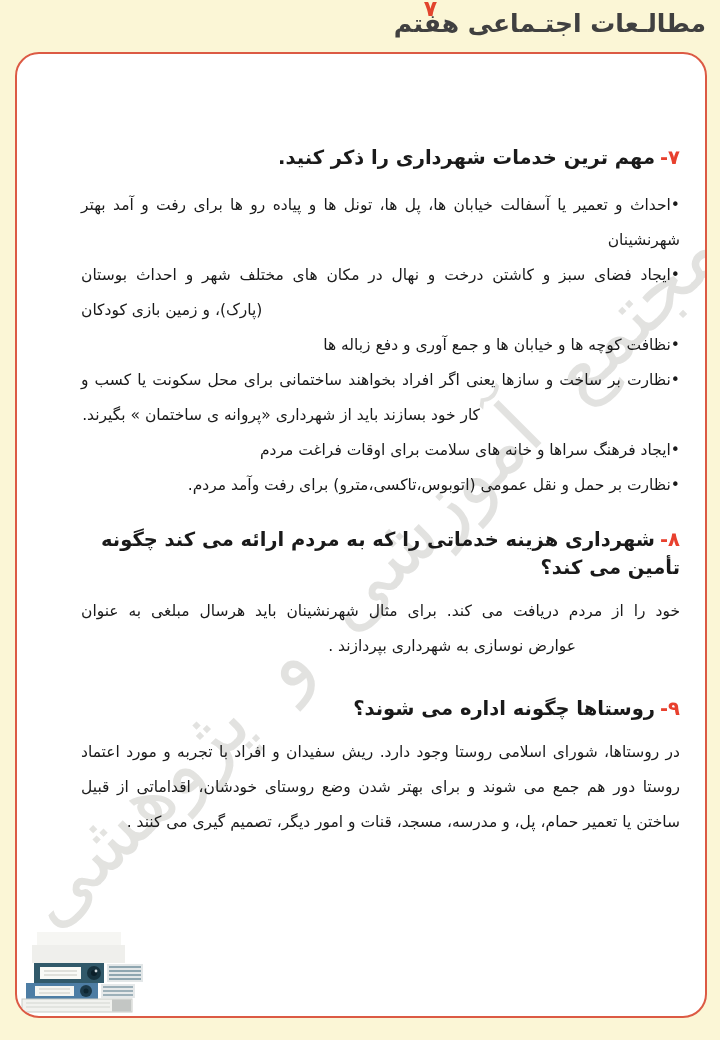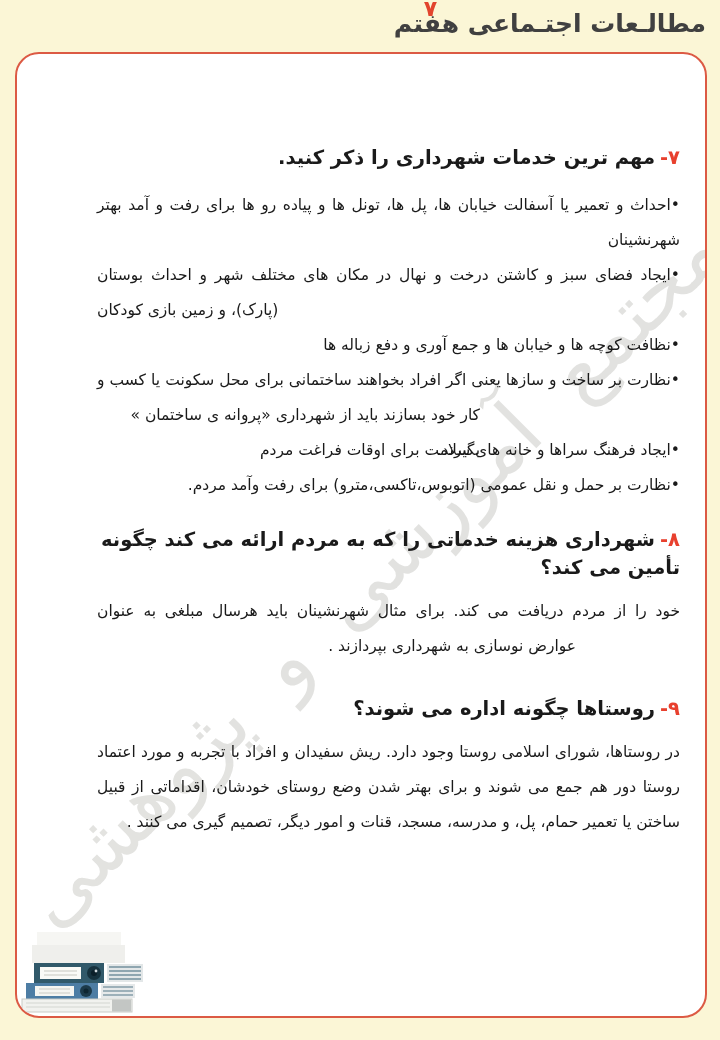--- a/index.html
+++ b/index.html
@@ -31,21 +31,21 @@
   
   .watermark{
     position:absolute;left:-35px;top:438px;width:850px;
     transform:rotate(-45deg);
     direction:rtl;text-align:center;white-space:nowrap;
     font-size:80px;color:#a9a9a2;opacity:.33;word-spacing:22px;
     z-index:0;pointer-events:none;
   }
   
   .content-text{
-    position:absolute;inset:0;padding:90px 25px 0 80px;
+    position:absolute;inset:0;padding:90px 25px 0 64px;
     direction:rtl;z-index:1;color:#1a1a1a;
   }
   .q-head{font-size:19.5px;font-weight:bold;line-height:28px;text-align:right;}
   .q-head .q-num{color:#e8402e;margin-left:5px;}
   .q-head.first{margin-bottom:16px;}
   .q-head.later{margin-top:23px;margin-bottom:12px;}
   .q-head.q9{margin-top:31px;text-align:right;}
   .line{font-size:15.5px;line-height:35px;height:35px;}
   .al-justify{text-align:justify;text-align-last:justify;}
   .al-right{text-align:right;}

